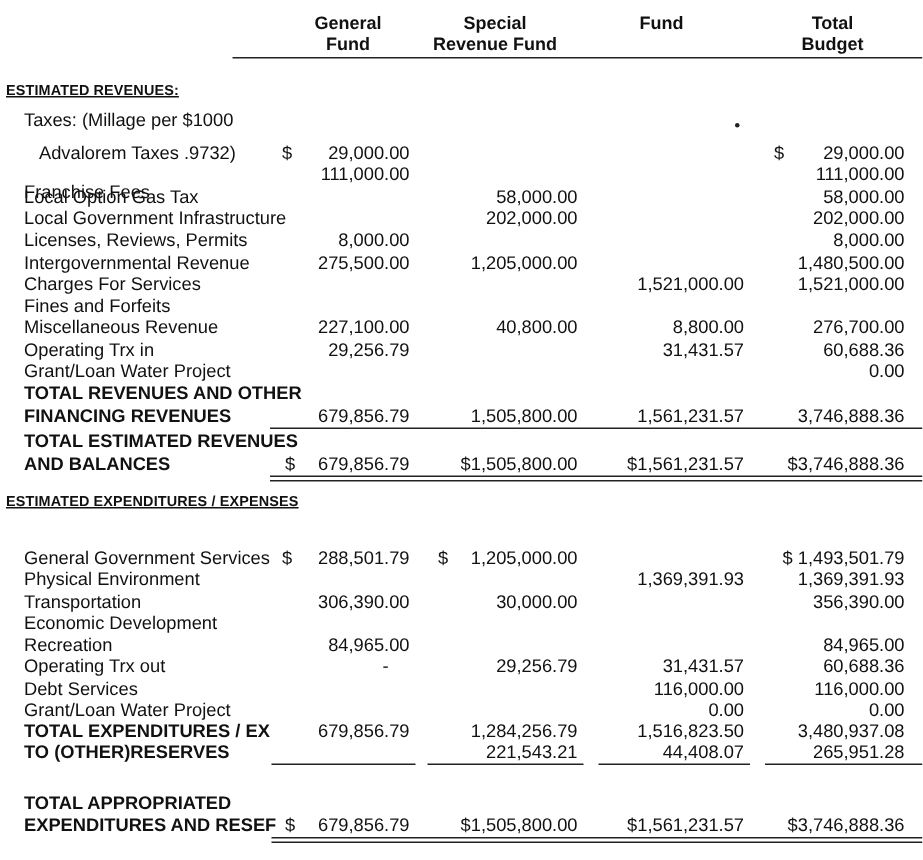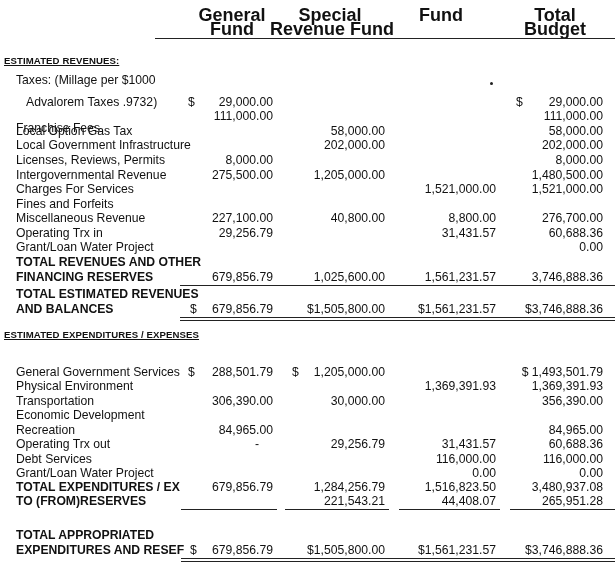--- a/index.html
+++ b/index.html
@@ -1,19 +1,19 @@
 <!DOCTYPE html>
 <html><head>
 <meta charset="utf-8">
 <style>
   html, body { margin: 0; padding: 0; background: #ffffff; }
   body { width: 615px; height: 573px; position: relative; overflow: hidden;
          font-family: "Liberation Sans", sans-serif; color: #111; font-size: 12.2px; }
   .abs { position: absolute; white-space: nowrap; }
-  .hdr { font-weight: bold; text-align: center; line-height: 14px; font-size: 18px; width: 120px; }
+  .hdr { font-weight: bold; text-align: center; line-height: 14px; font-size: 12px; width: 120px; }
   .sec { font-weight: bold; font-size: 9.6px; text-decoration: underline; letter-spacing: 0.1px; }
   .lbl { left: 16px; }
   .bold { font-weight: bold; }
   .num { text-align: right; }
   .c1 { right: 342px; }   
   .c2 { right: 230px; }   
   .c3 { right: 119px; }   
   .c4 { right: 12px; }    
   .line { position: absolute; height: 0; border-top: 1.3px solid #222; }
   .dline { position: absolute; height: 2px; border-top: 1px solid #222; border-bottom: 1px solid #222; }
@@ -88,23 +88,23 @@
 
   <div class="abs lbl" style="top:226px;">Operating Trx in</div>
   <div class="abs num c1" style="top:226px;">29,256.79</div>
   <div class="abs num c3" style="top:226px;">31,431.57</div>
   <div class="abs num c4" style="top:226px;">60,688.36</div>
 
   <div class="abs lbl" style="top:240px;">Grant/Loan Water Project</div>
   <div class="abs num c4" style="top:240px;">0.00</div>
 
   <div class="abs lbl bold" style="top:255px;">TOTAL REVENUES AND OTHER</div>
-  <div class="abs lbl bold" style="top:270px;">FINANCING RESERVES</div>
+  <div class="abs lbl bold" style="top:270px;">FINANCING REVENUES</div>
   <div class="abs num c1" style="top:270px;">679,856.79</div>
-  <div class="abs num c2" style="top:270px;">1,025,600.00</div>
+  <div class="abs num c2" style="top:270px;">1,505,800.00</div>
   <div class="abs num c3" style="top:270px;">1,561,231.57</div>
   <div class="abs num c4" style="top:270px;text-align:right;">3,746,888.36</div>
   <div class="line" style="left:180px; width:435px; top:285px;"></div>
 
   <div class="abs lbl bold" style="top:287px;">TOTAL ESTIMATED REVENUES</div>
   <div class="abs lbl bold" style="top:302px;">AND BALANCES</div>
   <div class="abs" style="left:190px; top:302px;">$</div>
   <div class="abs num c1" style="top:302px;">679,856.79</div>
   <div class="abs num c2" style="top:302px;">$1,505,800.00</div>
   <div class="abs num c3" style="top:302px;">$1,561,231.57</div>
@@ -151,21 +151,21 @@
   <div class="abs lbl" style="top:466px;">Grant/Loan Water Project</div>
   <div class="abs num c3" style="top:466px;">0.00</div>
   <div class="abs num c4" style="top:466px;">0.00</div>
 
   <div class="abs lbl bold" style="top:480px;">TOTAL EXPENDITURES / EX</div>
   <div class="abs num c1" style="top:480px;">679,856.79</div>
   <div class="abs num c2" style="top:480px;">1,284,256.79</div>
   <div class="abs num c3" style="top:480px;">1,516,823.50</div>
   <div class="abs num c4" style="top:480px;margin-left:24px;">3,480,937.08</div>
 
-  <div class="abs lbl bold" style="top:494px;">TO (FROM)RESERVES</div>
+  <div class="abs lbl bold" style="top:494px;">TO (OTHER)RESERVES</div>
   <div class="abs num c2" style="top:494px;">221,543.21</div>
   <div class="abs num c3" style="top:494px;">44,408.07</div>
   <div class="abs num c4" style="top:494px;">265,951.28</div>
   <div class="line" style="left:181px; width:96px; top:509px;"></div>
   <div class="line" style="left:285px; width:104px; top:509px;"></div>
   <div class="line" style="left:399px; width:101px; top:509px;"></div>
   <div class="line" style="left:510px; width:105px; top:509px;"></div>
 
   <div class="abs lbl bold" style="top:528px;">TOTAL APPROPRIATED</div>
   <div class="abs lbl bold" style="top:543px; width:170px; overflow:hidden;">EXPENDITURES AND RESEF</div>

